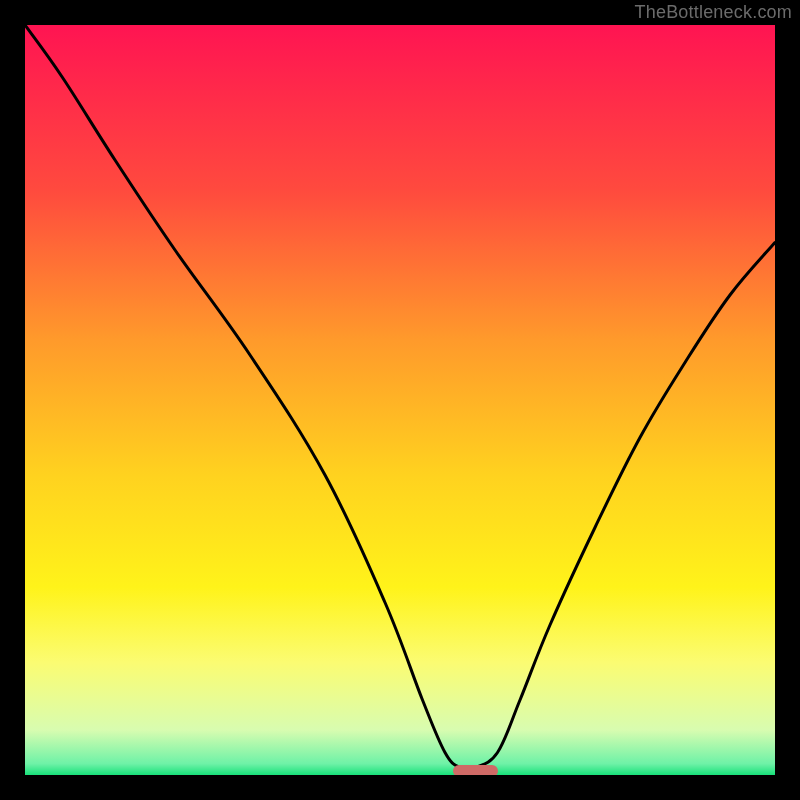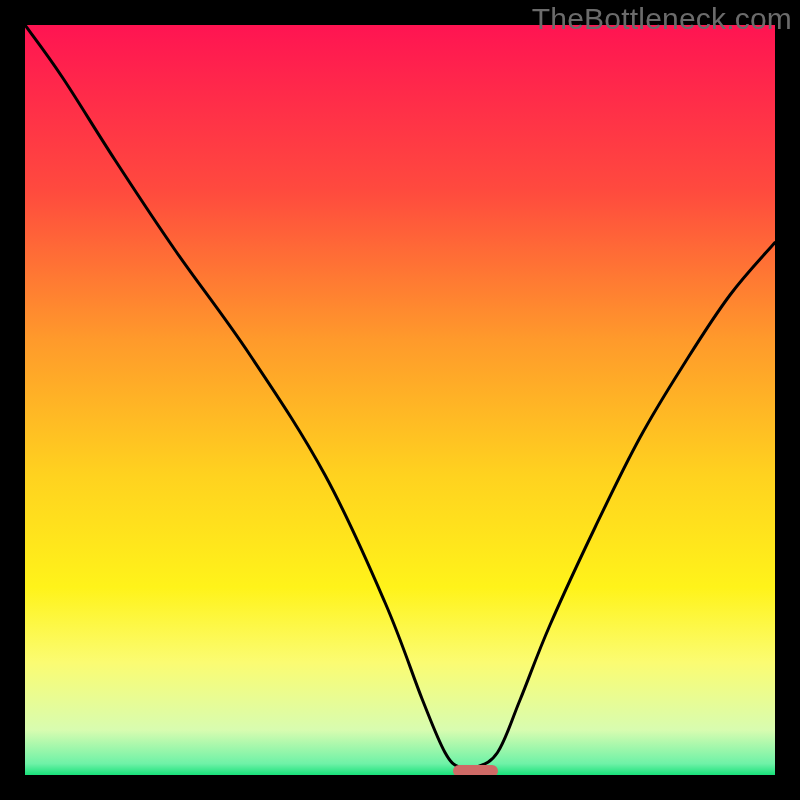--- a/index.html
+++ b/index.html
@@ -42,21 +42,21 @@
   }
   .marker {
     position: absolute;
     border-radius: 6px;
   }
   .watermark {
     position: absolute;
     top: 2px;
     right: 8px;
     font-family: Arial, Helvetica, sans-serif;
-    font-size: 30px;
+    font-size: 18px;
     color: #6b6b6b;
     letter-spacing: 0.2px;
   }
 </style>
 </head>
 <body>
 
 <div class="frame">
   <div class="plot">
     <div class="gradient" id="gradient" style="background: linear-gradient(rgb(255, 20, 82) 0%, rgb(255, 74, 62) 22%, rgb(255, 154, 43) 42%, rgb(255, 210, 31) 60%, rgb(255, 243, 26) 75%, rgb(251, 252, 114) 85%, rgb(216, 252, 176) 94%, rgb(110, 242, 167) 98.5%, rgb(24, 224, 122) 100%);"></div>

